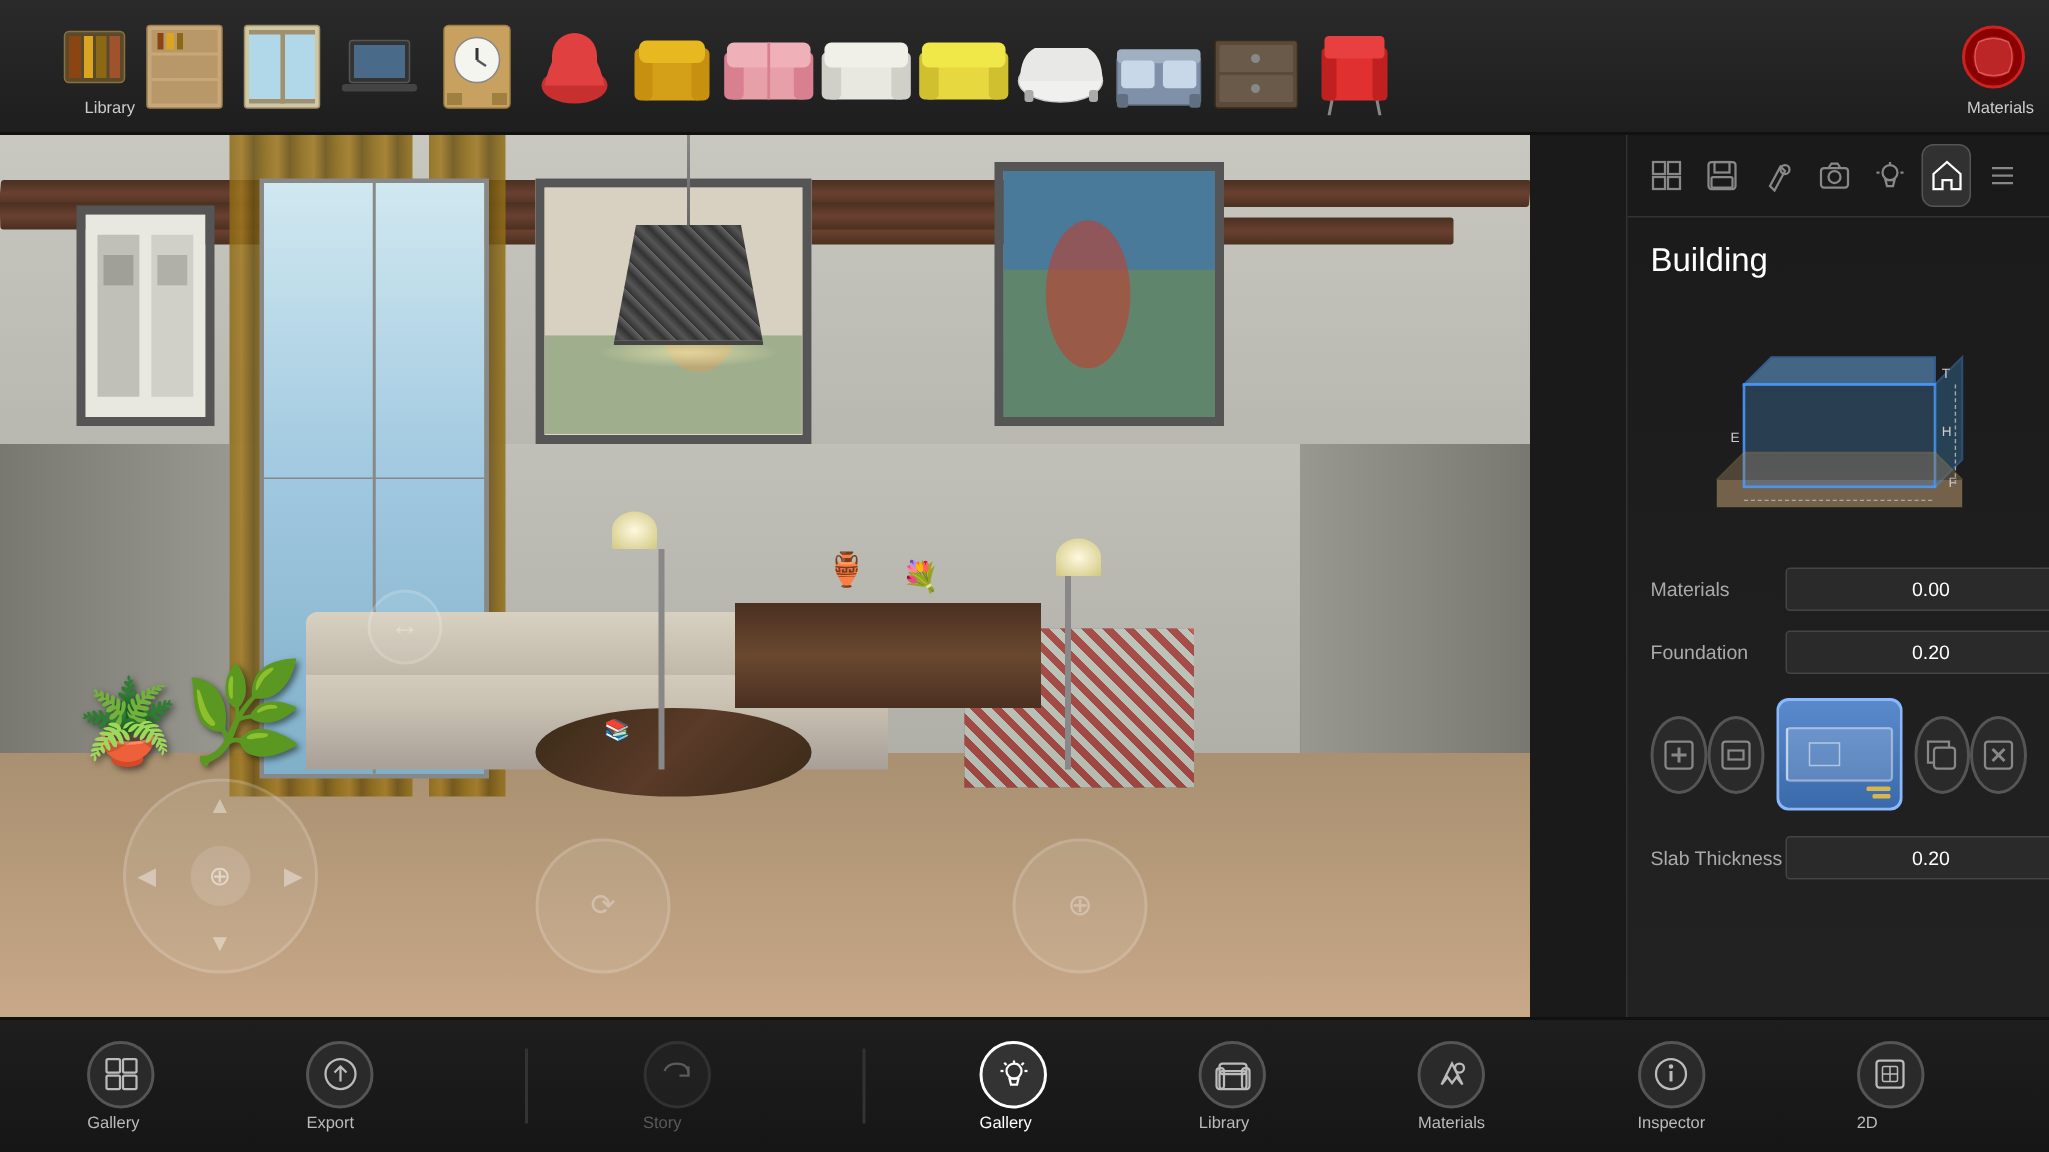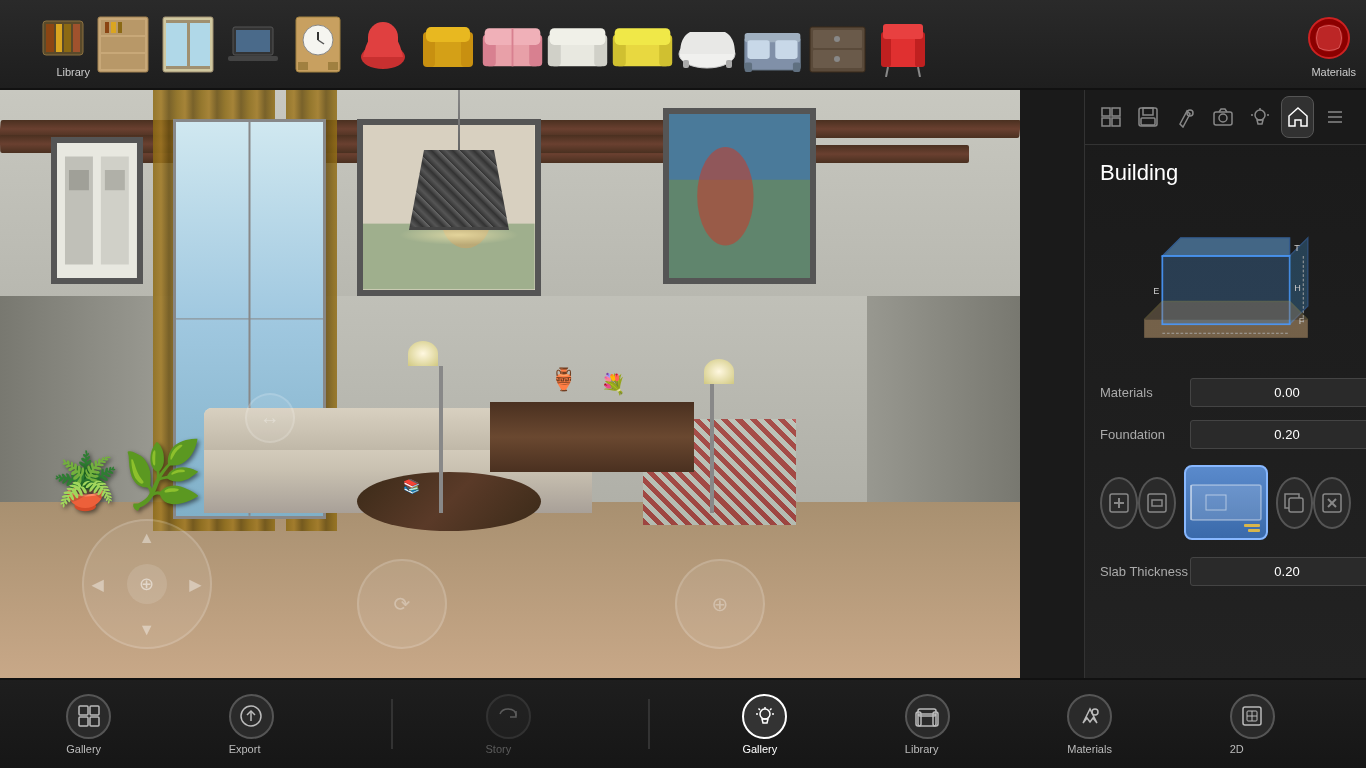--- a/index.html
+++ b/index.html
@@ -792,20 +792,30 @@
   <div class="bottom-tool">
     <div class="bottom-tool-icon">
       <svg width="24" height="24" viewBox="0 0 24 24">
         <path d="M 5 19 L 12 5 L 19 19 L 15 14 L 12 18 L 9 14 Z" fill="none" stroke="#bbb" stroke-width="1.5"></path>
         <circle cx="17" cy="8" r="3" fill="none" stroke="#bbb" stroke-width="1.5"></circle>
       </svg>
     </div>
     <span>Materials</span>
   </div>
 
+  <div class="bottom-tool">
+    <div class="bottom-tool-icon">
+      <svg width="24" height="24" viewBox="0 0 24 24">
+        <circle cx="12" cy="12" r="10" fill="none" stroke="#bbb" stroke-width="1.5"></circle>
+        <line x1="12" y1="10" x2="12" y2="17" stroke="#bbb" stroke-width="2"></line>
+        <circle cx="12" cy="7" r="1.5" fill="#bbb"></circle>
+      </svg>
+    </div>
+    <span>Inspector</span>
+  </div>
 
   <div class="bottom-tool">
     <div class="bottom-tool-icon">
       <svg width="24" height="24" viewBox="0 0 24 24">
         <rect x="3" y="3" width="18" height="18" rx="2" fill="none" stroke="#bbb" stroke-width="1.5"></rect>
         <rect x="7" y="7" width="10" height="10" rx="1" fill="none" stroke="#bbb" stroke-width="1"></rect>
         <line x1="12" y1="7" x2="12" y2="17" stroke="#bbb" stroke-width="1"></line>
         <line x1="7" y1="12" x2="17" y2="12" stroke="#bbb" stroke-width="1"></line>
       </svg>
     </div>

